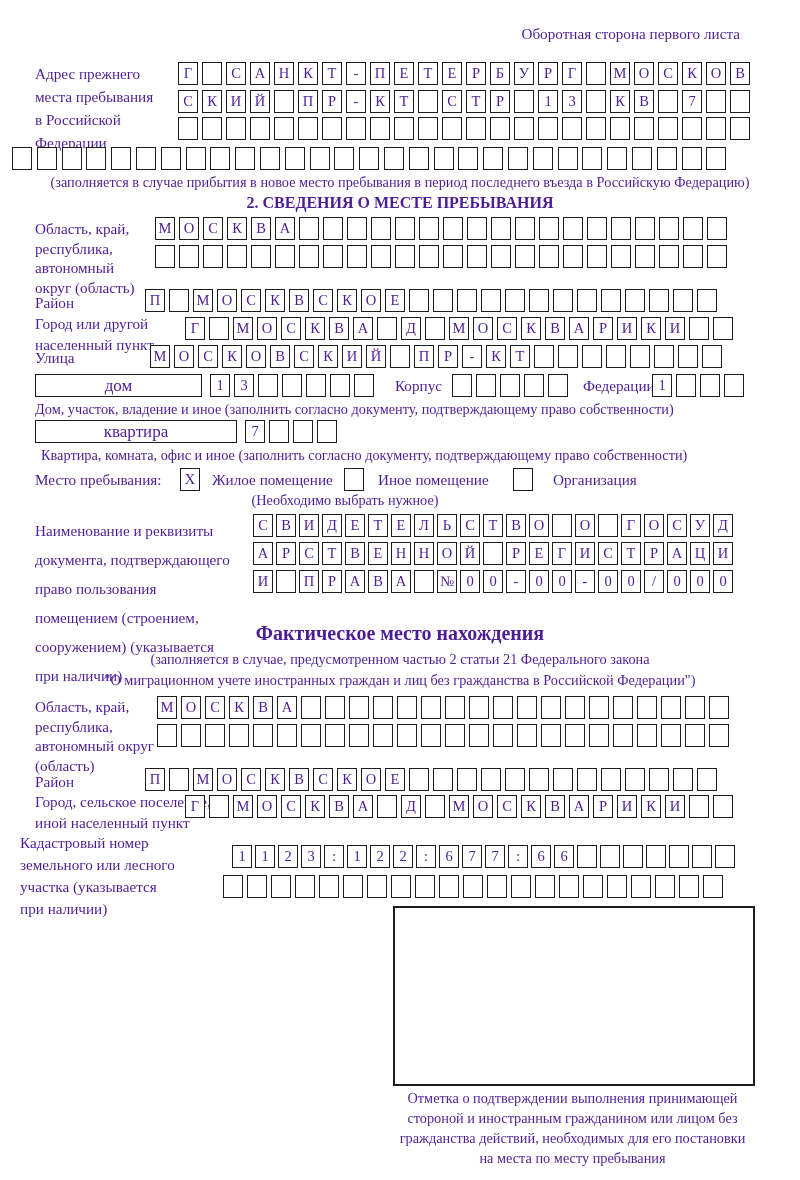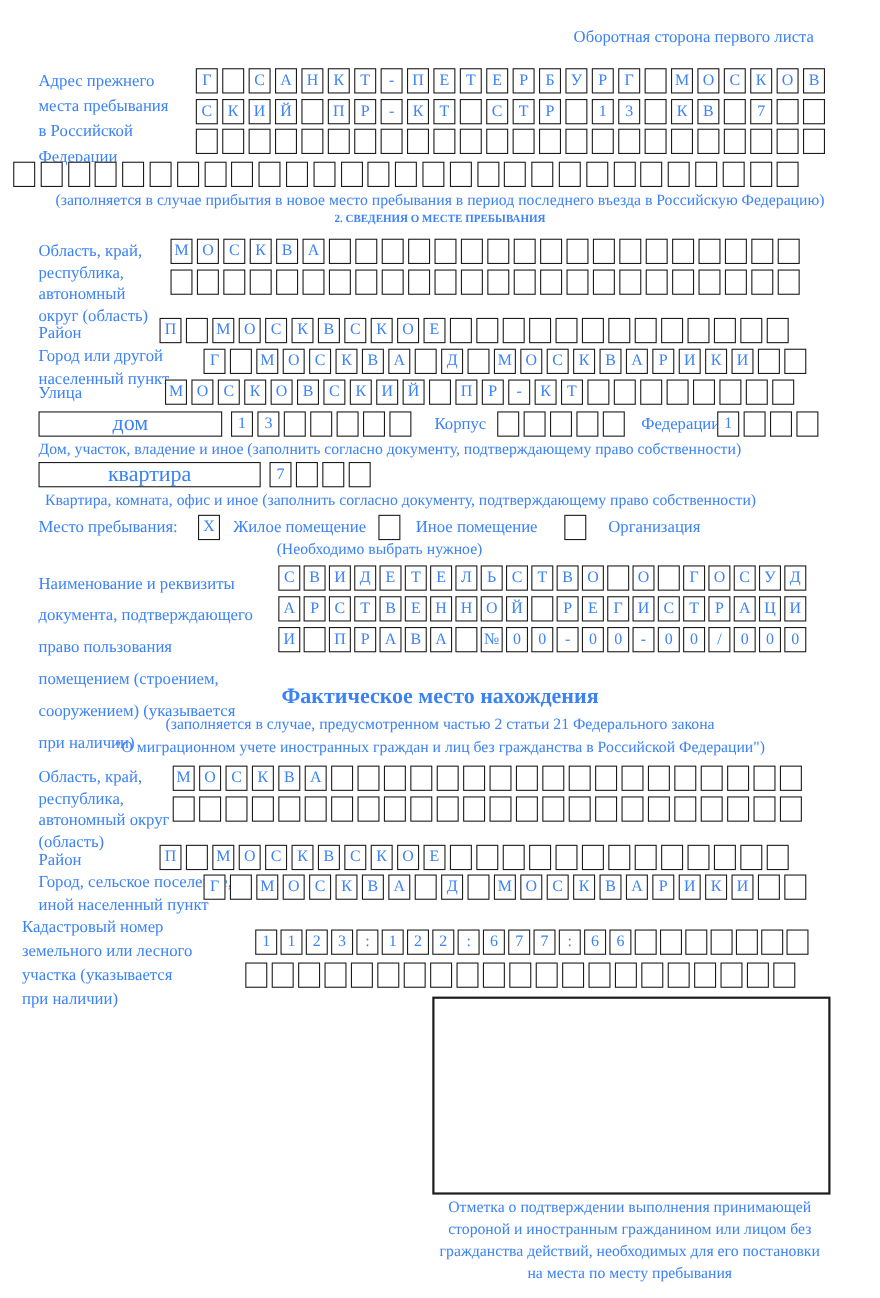--- a/index.html
+++ b/index.html
@@ -1,36 +1,36 @@
 <!DOCTYPE html>
 <html><head>
 <meta charset="utf-8">
 <style>
   html,body{margin:0;padding:0;background:#fff;}
   .page{
-    position:relative;width:800px;height:1180px;background:#fff;color:#3b82f6;
+    position:relative;width:800px;height:1180px;background:#fff;color:#4c1d95;
     font-family:"Liberation Serif","DejaVu Serif",serif;overflow:hidden;
   }
   .abs{position:absolute;}
   .txt{font-size:15.2px;line-height:20px;}
   .ml{white-space:pre-line;}
   .caption{font-size:14.3px;}
   .center{text-align:center;}
   .bold{font-weight:bold;}
   .boxrow{white-space:nowrap;height:24px;}
   .cell{
     display:inline-block;box-sizing:content-box;width:18px;height:21px;
     border:1.5px solid #1c1c1c;margin-right:4px;text-align:center;
     font-size:14.5px;line-height:21px;vertical-align:top;background:#fff;
   }
   .tight .cell{margin-right:3px;}
   .wide  .cell{margin-right:4.8px;}
   .labelbox{
     box-sizing:content-box;border:1.5px solid #1c1c1c;height:21px;line-height:21px;
-    text-align:center;font-size:20px;background:#fff;
+    text-align:center;font-size:17px;background:#fff;
   }
   .checkbox{
     display:inline-block;box-sizing:content-box;width:18px;height:21px;
     border:1.5px solid #1c1c1c;text-align:center;font-size:14.5px;line-height:21px;background:#fff;
   }
   .stamp{border:2px solid #1c1c1c;background:#fff;}
 </style>
 </head>
 <body>
 
@@ -41,21 +41,21 @@
   <div class="abs txt ml" style="left:35px;top:62px;width:145px;line-height:23px;">Адрес прежнего
 места пребывания
 в Российской
 Федерации</div>
   <div class="abs boxrow" style="left:178px;top:62px;"><span class="cell">Г</span><span class="cell"></span><span class="cell">С</span><span class="cell">А</span><span class="cell">Н</span><span class="cell">К</span><span class="cell">Т</span><span class="cell">-</span><span class="cell">П</span><span class="cell">Е</span><span class="cell">Т</span><span class="cell">Е</span><span class="cell">Р</span><span class="cell">Б</span><span class="cell">У</span><span class="cell">Р</span><span class="cell">Г</span><span class="cell"></span><span class="cell">М</span><span class="cell">О</span><span class="cell">С</span><span class="cell">К</span><span class="cell">О</span><span class="cell">В</span></div>
   <div class="abs boxrow" style="left:178px;top:89.5px;"><span class="cell">С</span><span class="cell">К</span><span class="cell">И</span><span class="cell">Й</span><span class="cell"></span><span class="cell">П</span><span class="cell">Р</span><span class="cell">-</span><span class="cell">К</span><span class="cell">Т</span><span class="cell"></span><span class="cell">С</span><span class="cell">Т</span><span class="cell">Р</span><span class="cell"></span><span class="cell">1</span><span class="cell">3</span><span class="cell"></span><span class="cell">К</span><span class="cell">В</span><span class="cell"></span><span class="cell">7</span><span class="cell"></span><span class="cell"></span></div>
   <div class="abs boxrow" style="left:178px;top:117px;"><span class="cell"></span><span class="cell"></span><span class="cell"></span><span class="cell"></span><span class="cell"></span><span class="cell"></span><span class="cell"></span><span class="cell"></span><span class="cell"></span><span class="cell"></span><span class="cell"></span><span class="cell"></span><span class="cell"></span><span class="cell"></span><span class="cell"></span><span class="cell"></span><span class="cell"></span><span class="cell"></span><span class="cell"></span><span class="cell"></span><span class="cell"></span><span class="cell"></span><span class="cell"></span><span class="cell"></span></div>
   <div class="abs boxrow wide" style="left:12px;top:147px;"><span class="cell"></span><span class="cell"></span><span class="cell"></span><span class="cell"></span><span class="cell"></span><span class="cell"></span><span class="cell"></span><span class="cell"></span><span class="cell"></span><span class="cell"></span><span class="cell"></span><span class="cell"></span><span class="cell"></span><span class="cell"></span><span class="cell"></span><span class="cell"></span><span class="cell"></span><span class="cell"></span><span class="cell"></span><span class="cell"></span><span class="cell"></span><span class="cell"></span><span class="cell"></span><span class="cell"></span><span class="cell"></span><span class="cell"></span><span class="cell"></span><span class="cell"></span><span class="cell"></span></div>
   <div class="abs caption center" style="left:0;top:174px;width:800px;">(заполняется в случае прибытия в новое место пребывания в период последнего въезда в Российскую Федерацию)</div>
 
-  <div class="abs center bold" style="left:0;top:194px;width:800px;font-size:10px;">2. СВЕДЕНИЯ О МЕСТЕ ПРЕБЫВАНИЯ</div>
+  <div class="abs center bold" style="left:0;top:194px;width:800px;font-size:16px;">2. СВЕДЕНИЯ О МЕСТЕ ПРЕБЫВАНИЯ</div>
 
   <div class="abs txt ml" style="left:35px;top:219px;width:118px;line-height:19.5px;">Область, край,
 республика,
 автономный
 округ (область)</div>
   <div class="abs boxrow" style="left:155px;top:217px;"><span class="cell">М</span><span class="cell">О</span><span class="cell">С</span><span class="cell">К</span><span class="cell">В</span><span class="cell">А</span><span class="cell"></span><span class="cell"></span><span class="cell"></span><span class="cell"></span><span class="cell"></span><span class="cell"></span><span class="cell"></span><span class="cell"></span><span class="cell"></span><span class="cell"></span><span class="cell"></span><span class="cell"></span><span class="cell"></span><span class="cell"></span><span class="cell"></span><span class="cell"></span><span class="cell"></span><span class="cell"></span></div>
   <div class="abs boxrow" style="left:155px;top:244.5px;"><span class="cell"></span><span class="cell"></span><span class="cell"></span><span class="cell"></span><span class="cell"></span><span class="cell"></span><span class="cell"></span><span class="cell"></span><span class="cell"></span><span class="cell"></span><span class="cell"></span><span class="cell"></span><span class="cell"></span><span class="cell"></span><span class="cell"></span><span class="cell"></span><span class="cell"></span><span class="cell"></span><span class="cell"></span><span class="cell"></span><span class="cell"></span><span class="cell"></span><span class="cell"></span><span class="cell"></span></div>
 
   <div class="abs txt" style="left:35px;top:293px;">Район</div>
   <div class="abs boxrow" style="left:145px;top:289px;"><span class="cell">П</span><span class="cell"></span><span class="cell">М</span><span class="cell">О</span><span class="cell">С</span><span class="cell">К</span><span class="cell">В</span><span class="cell">С</span><span class="cell">К</span><span class="cell">О</span><span class="cell">Е</span><span class="cell"></span><span class="cell"></span><span class="cell"></span><span class="cell"></span><span class="cell"></span><span class="cell"></span><span class="cell"></span><span class="cell"></span><span class="cell"></span><span class="cell"></span><span class="cell"></span><span class="cell"></span><span class="cell"></span></div>

